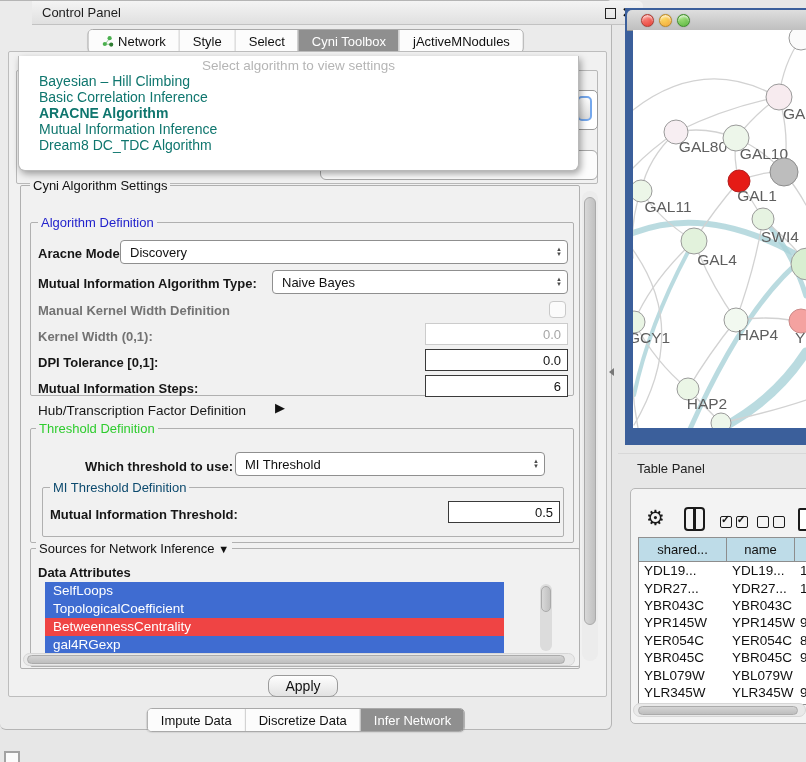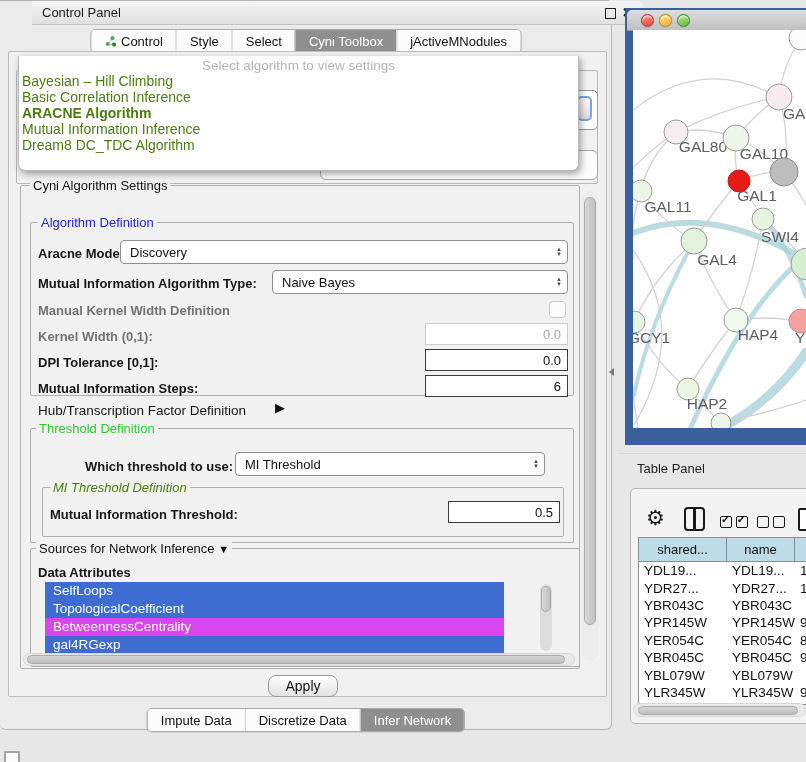--- a/index.html
+++ b/index.html
@@ -29,21 +29,21 @@
   
   #main-panel{left:8px;top:50px;width:597px;height:644px;background:#f1f1f1;
     border:1px solid #bdbdbd;border-radius:2px;}
   
   .frag{position:absolute;z-index:4;}
   
   #algo-popup{left:18px;top:56px;width:559px;height:114px;background:#fff;
     border:1px solid #b9b9b9;border-top:none;border-radius:0 0 7px 7px;
     box-shadow:2px 3px 7px rgba(0,0,0,.35);z-index:40;}
   #algo-popup .prompt{height:15px;line-height:15px;text-align:center;color:#b5b5b5;font-size:13.5px;margin-top:2px;}
-  #algo-popup .opt{height:16px;line-height:16px;padding-left:3px;font-size:14px;color:#4d7c0f;}
+  #algo-popup .opt{height:16px;line-height:16px;padding-left:20px;font-size:14px;color:#0f766e;}
   #algo-popup .opt.bold{font-weight:bold;}
   
   .group{position:absolute;border:1px solid #b0b0b0;border-radius:2px;}
   .group-label{position:absolute;background:#f1f1f1;padding:0 3px;font-size:13px;white-space:nowrap;z-index:3;}
   .lbl{position:absolute;font-size:13px;font-weight:bold;color:#161616;white-space:nowrap;}
   .lbl.plain{font-weight:normal;}
   .lbl.gray{color:#737373;}
   .combo{position:absolute;background:#fff;border:1px solid #8f8f8f;border-radius:4px;
     font-size:13px;display:flex;align-items:center;padding-left:9px;height:24px;box-sizing:border-box;}
   .combo .spin{position:absolute;right:5px;top:50%;transform:translateY(-50%);
@@ -112,21 +112,21 @@
 
   <div class="abs tabbar" id="top-tabs" style="left:50%;top:28px;transform:translateX(-50%);">
       <span class="tab">
         <svg width="12" height="12">
           <line x1="3.5" y1="9" x2="8" y2="3.5" stroke="#9cc79c" stroke-width="1"></line>
           <line x1="3.5" y1="9" x2="9.5" y2="9.5" stroke="#9cc79c" stroke-width="1"></line>
           <circle cx="8" cy="3.2" r="2.1" fill="#4bb04f"></circle>
           <circle cx="3.2" cy="9" r="2.1" fill="#4bb04f"></circle>
           <circle cx="9.6" cy="9.6" r="2.1" fill="#2e7d32"></circle>
         </svg>
-        <span>Control</span>
+        <span>Network</span>
       </span>
       <span class="tab">
         <span>Style</span>
       </span>
       <span class="tab">
         <span>Select</span>
       </span>
       <span class="tab sel">
         <span>Cyni Toolbox</span>
       </span>
@@ -206,33 +206,33 @@
 <span class="lbl" style="left:85px;top:459px;z-index:7;">Which threshold to use:</span>
 <div class="combo" style="left:235px;top:452px;width:310px;z-index:7;">
   <span>MI Threshold</span>
   <span class="spin">
       <span>▲</span>
       <span>▼</span>
     </span>
 </div>
 
 <div class="group" style="left:42px;top:487px;width:520px;height:48px;z-index:7;"></div>
-<span class="group-label" style="left:50px;top:480px;color:#4d7c0f;z-index:8;font-style:italic;">MI Threshold Definition</span>
+<span class="group-label" style="left:50px;top:480px;color:#0c4a6e;z-index:8;">MI Threshold Definition</span>
 <span class="lbl" style="left:50px;top:507px;z-index:8;">Mutual Information Threshold:</span>
 <div class="field active" style="left:448px;top:501px;width:112px;z-index:8;">
   <span>0.5</span>
 </div>
 
 <div class="group" style="left:30px;top:548px;width:548px;height:117px;z-index:6;"></div>
 <span class="group-label" style="left:36px;top:541px;z-index:7;"><span>Sources for Network Inference</span> <span style="font-size:11px;">▼</span></span>
 <span class="lbl" style="left:38px;top:565px;z-index:7;">Data Attributes</span>
 <div id="attr-list" style="z-index:7;">
     <div class="item" style="background: rgb(63, 108, 209);">SelfLoops</div>
     <div class="item" style="background: rgb(63, 108, 209);">TopologicalCoefficient</div>
-    <div class="item" style="background: #d946ef;">BetweennessCentrality</div>
+    <div class="item" style="background: #ef4444;">BetweennessCentrality</div>
     <div class="item" style="background: rgb(63, 108, 209);">gal4RGexp</div>
   </div>
 <div class="sb-track-v" style="left:540px;top:584px;width:12px;height:67px;background:#dcdcdc;z-index:8;">
   <div class="sb-thumb-v" style="left:1px;top:2px;width:10px;height:26px;"></div>
 </div>
 
 <div class="sb-track-h" style="left:23px;top:653px;width:552px;height:13px;z-index:8;">
   <div class="sb-thumb-h" style="left:3px;top:1px;width:538px;height:9px;"></div>
 </div>
 

